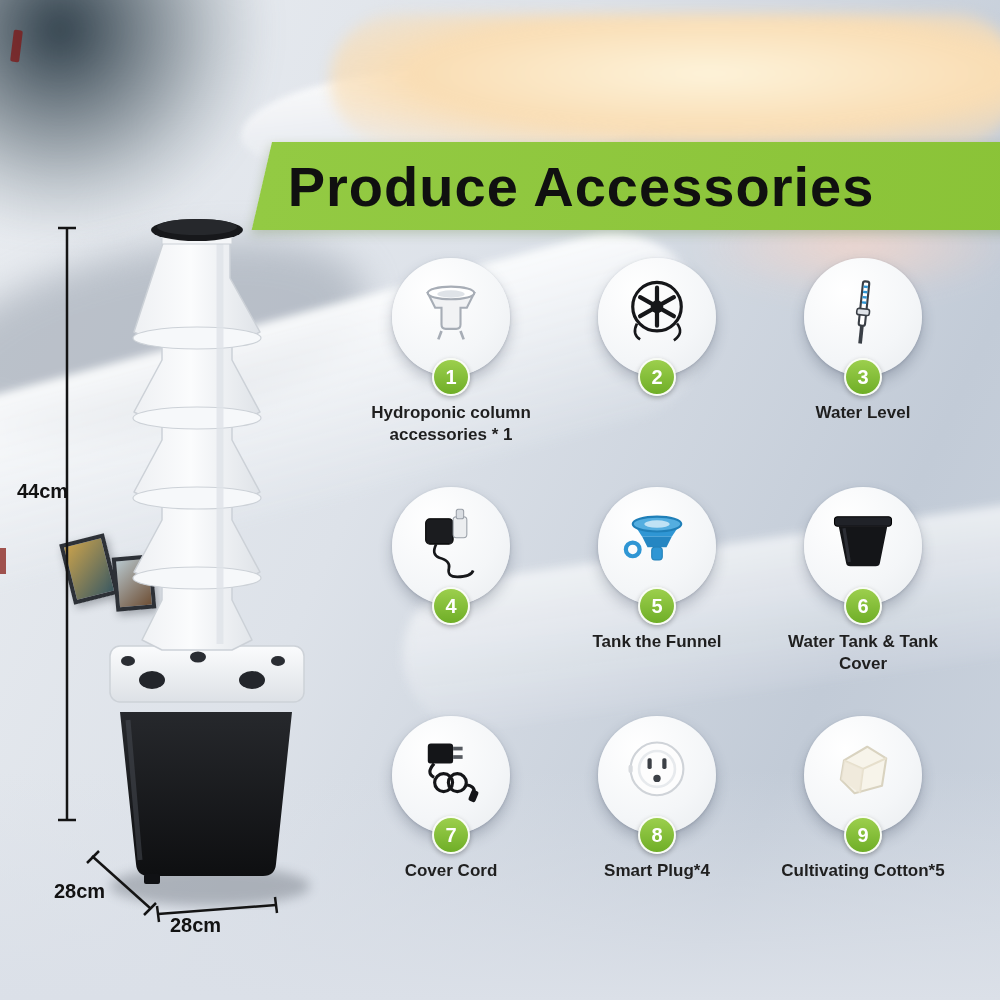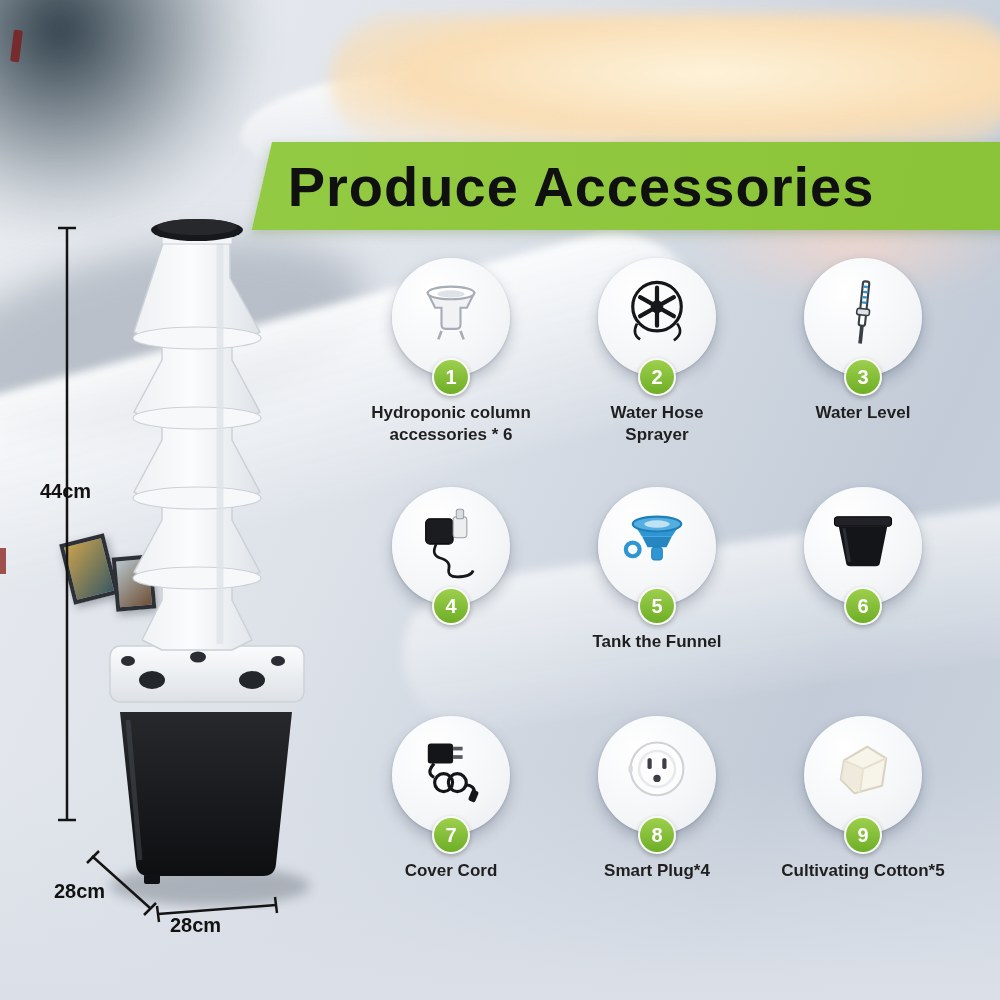--- a/index.html
+++ b/index.html
@@ -48,21 +48,21 @@
     box-shadow:0 4px 10px rgba(80,110,30,.25); display:flex; align-items:center; }
   .banner-text { transform:skewX(13deg); font-weight:800; font-size:56px; color:#101010;
     letter-spacing:1px; padding-left:26px; white-space:nowrap; }
 
   
   .tower-wrap { position:absolute; left:92px; top:214px; width:240px; height:714px; z-index:3; }
 
   
   .dim-overlay { position:absolute; left:0; top:0; width:1000px; height:1000px; z-index:5; pointer-events:none; }
   .dim-label { position:absolute; z-index:6; font-weight:800; font-size:20px; color:#121212; }
-  .dim-h { left:40px; top:480px; }
+  .dim-h { left:17px; top:480px; }
   .dim-d { left:54px; top:880px; }
   .dim-w { left:170px; top:914px; }
 
   
   .acc-grid { position:absolute; left:348px; top:258px; width:618px; z-index:4;
     display:grid; grid-template-columns:206px 206px 206px; grid-auto-rows:229px; justify-items:center; }
   .acc-item { display:flex; flex-direction:column; align-items:center; width:100%; }
   .acc-circle { position:relative; width:118px; height:118px; border-radius:50%;
     background:radial-gradient(circle at 35% 28%, #ffffff 0%, #f4f6f8 60%, #e9ecef 100%);
     box-shadow:0 7px 14px rgba(55,65,85,.28), 0 1px 3px rgba(55,65,85,.2);
@@ -183,21 +183,21 @@
           <path d="M14 17 L58 17 L51 31 L45 31 L45 47 Q45 51 41 51 L31 51 Q27 51 27 47 L27 31 L21 31 Z" fill="#f1f2f4" stroke="#a7adb6" stroke-width="2"></path>
           <ellipse cx="36" cy="17" rx="22" ry="6" fill="#ffffff" stroke="#a7adb6" stroke-width="2"></ellipse>
           <ellipse cx="36" cy="18" rx="13" ry="3.5" fill="#dfe3e8"></ellipse>
           <path d="M27 53 L24 61 M45 53 L48 61" stroke="#a7adb6" stroke-width="2.5" fill="none"></path>
         </svg>
         <div class="acc-badge">
             <span>1</span>
           </div>
       </div>
       <div class="acc-label">Hydroponic column
-accessories * 6</div>
+accessories * 1</div>
     </div>
 
     <div class="acc-item">
       <div class="acc-circle">
         <svg width="76" height="76" viewBox="0 0 72 72">
           <circle cx="36" cy="30" r="23" fill="none" stroke="#16171a" stroke-width="3"></circle>
           <g stroke="#16171a" stroke-width="4" stroke-linecap="round">
             <line x1="36" y1="30" x2="36" y2="12"></line>
             <line x1="36" y1="30" x2="52" y2="21"></line>
             <line x1="36" y1="30" x2="52" y2="39"></line>
@@ -205,22 +205,20 @@
             <line x1="36" y1="30" x2="20" y2="39"></line>
             <line x1="36" y1="30" x2="20" y2="21"></line>
           </g>
           <circle cx="36" cy="30" r="6" fill="#16171a"></circle>
           <path d="M17 46 Q12 56 20 61 M55 46 Q62 55 52 62" fill="none" stroke="#16171a" stroke-width="2.5"></path>
         </svg>
         <div class="acc-badge">
             <span>2</span>
           </div>
       </div>
-      <div class="acc-label">Water Hose
-Sprayer</div>
     </div>
 
     <div class="acc-item">
       <div class="acc-circle">
         <svg width="76" height="76" viewBox="0 0 72 72">
           <g transform="rotate(6 36 36)">
             <rect x="33" y="6" width="6" height="42" rx="2" fill="#ffffff" stroke="#3a3f46" stroke-width="2"></rect>
             <path d="M34 11 h4 M34 16 h4 M34 21 h4 M34 26 h4" stroke="#2f96d4" stroke-width="2.2"></path>
             <rect x="30" y="32" width="12" height="6" rx="2" fill="#dfe3e8" stroke="#3a3f46" stroke-width="1.5"></rect>
             <rect x="34.5" y="48" width="3.5" height="17" fill="#3a3f46"></rect>
@@ -268,20 +266,22 @@
       <div class="acc-circle">
         <svg width="76" height="76" viewBox="0 0 72 72">
           <rect x="9" y="12" width="54" height="9" rx="3" fill="#202228" stroke="#000000"></rect>
           <path d="M13 21 L59 21 L52 56 Q51.5 59 48 59 L24 59 Q20.5 59 20 56 Z" fill="#141518"></path>
           <path d="M18 23 L23 55" stroke="#3c4049" stroke-width="3" opacity=".6" fill="none"></path>
         </svg>
         <div class="acc-badge">
             <span>6</span>
           </div>
       </div>
+      <div class="acc-label">Water Tank &amp; Tank
+Cover</div>
     </div>
 
     <div class="acc-item">
       <div class="acc-circle">
         <svg width="76" height="76" viewBox="0 0 72 72">
           <rect x="14" y="10" width="24" height="19" rx="3" fill="#141518"></rect>
           <rect x="38" y="13" width="9" height="3.5" fill="#55595f"></rect>
           <rect x="38" y="21" width="9" height="3.5" fill="#55595f"></rect>
           <path d="M20 29 q-8 9 0 13" fill="none" stroke="#141518" stroke-width="3"></path>
           <circle cx="29" cy="47" r="8.5" fill="none" stroke="#141518" stroke-width="3"></circle>

